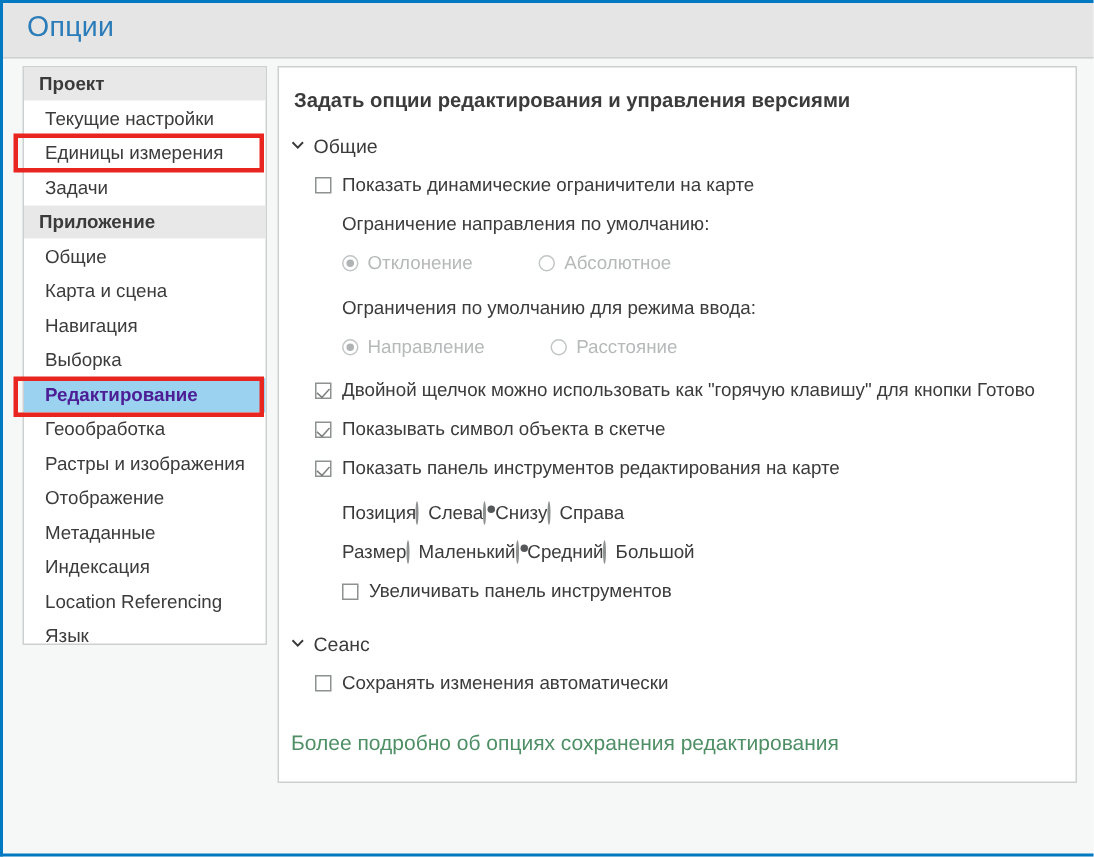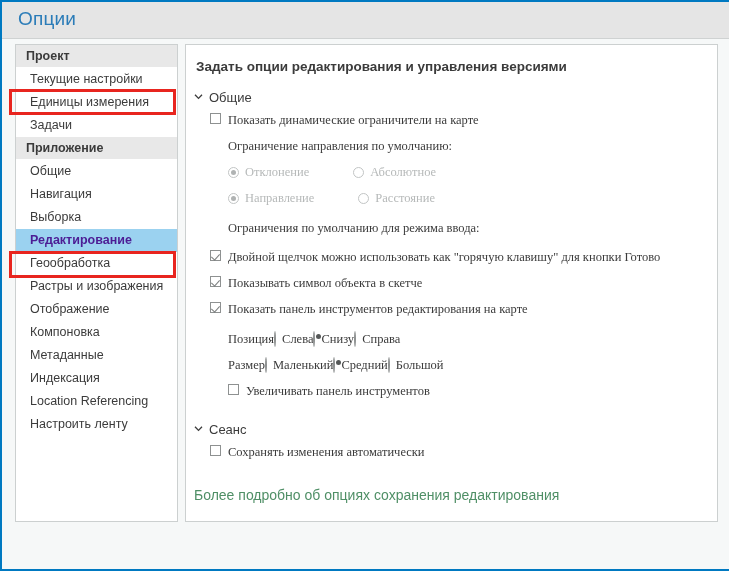--- a/index.html
+++ b/index.html
@@ -27,21 +27,21 @@
     border-bottom:1px solid #cfd2d2;
   }
   .header-title{
     position:absolute;left:16px;top:6px;
     font-size:19px;color:#2b7cb8;font-weight:normal;
     letter-spacing:0.2px;
   }
   
   .sidebar{
     position:absolute;left:13px;top:42px;
-    width:163px;height:478px;
+    width:163px;height:386px;
     background:#ffffff;
     border:1px solid #ccd0d0;
     box-sizing:border-box;
     overflow:hidden;
   }
   .group-head{
     height:22px;line-height:22px;
     background:#e8e8e8;
     color:#3b3b3b;
     font-weight:bold;
@@ -94,24 +94,23 @@
     display:flex;align-items:center;gap:6px;
   }
   .chev{
     display:inline-block;
     width:9px;height:9px;
     position:relative;top:-1px;
   }
   .chev svg{display:block;}
   .rows{ margin-top:8px; }
   .row{
-    display:flex;align-items:flex-start;
+    display:flex;align-items:center;
     min-height:20px;
     margin-bottom:6px;
-    font-family:Liberation Serif, serif;
   }
   .indent1{ margin-left:24px; }
   .indent2{ margin-left:42px; }
   .indent3{ margin-left:42px; }
   
   .cb{
     width:11px;height:11px;
     border:1px solid #8e9191;
     background:#fff;
     box-sizing:border-box;
@@ -170,30 +169,31 @@
     <div class="header-title">Опции</div>
   </div>
 
   <div class="sidebar" id="sidebar">
       <div class="group-head">Проект</div>
       <div class="nav-item">Текущие настройки</div>
       <div class="nav-item">Единицы измерения</div>
       <div class="nav-item">Задачи</div>
       <div class="group-head">Приложение</div>
       <div class="nav-item">Общие</div>
+      <div class="nav-item">Карта и сцена</div>
       <div class="nav-item">Навигация</div>
       <div class="nav-item">Выборка</div>
       <div class="nav-item selected">Редактирование</div>
       <div class="nav-item">Геообработка</div>
       <div class="nav-item">Растры и изображения</div>
       <div class="nav-item">Отображение</div>
-      <div class="nav-item">Компоновка</div>
       <div class="nav-item">Метаданные</div>
       <div class="nav-item">Индексация</div>
       <div class="nav-item">Location Referencing</div>
+      <div class="nav-item">Язык</div>
       <div class="nav-item">Настроить ленту</div>
     </div>
 
   <div class="redbox" id="redbox-units"></div>
   <div class="redbox" id="redbox-editing"></div>
 
   <div class="main">
 
     <div class="panel-title">Задать опции редактирования и управления версиями</div>
 
@@ -224,35 +224,35 @@
               <span class="rb checked disabled"></span>
               <span class="lbl disabled">Отклонение</span>
             </span>
             <span class="opt">
               <span class="rb disabled"></span>
               <span class="lbl disabled">Абсолютное</span>
             </span>
           </div>
         </div>
 
+        <div class="row indent2" style="margin-top:10px;">
+          <span class="plain">Ограничения по умолчанию для режима ввода:</span>
+        </div>
+
         <div class="row indent3">
           <div class="radio-group-inline">
             <span class="opt">
               <span class="rb checked disabled"></span>
               <span class="lbl disabled">Направление</span>
             </span>
             <span class="opt">
               <span class="rb disabled"></span>
               <span class="lbl disabled">Расстояние</span>
             </span>
           </div>
-        </div>
-
-        <div class="row indent2" style="margin-top:10px;">
-          <span class="plain">Ограничения по умолчанию для режима ввода:</span>
         </div>
 
         <div class="row indent1" style="margin-top:9px;">
           <span class="cb checked"></span>
           <span class="lbl">Двойной щелчок  можно использовать как "горячую клавишу" для кнопки Готово</span>
         </div>
 
 
         <div class="row indent1">
           <span class="cb checked"></span>

